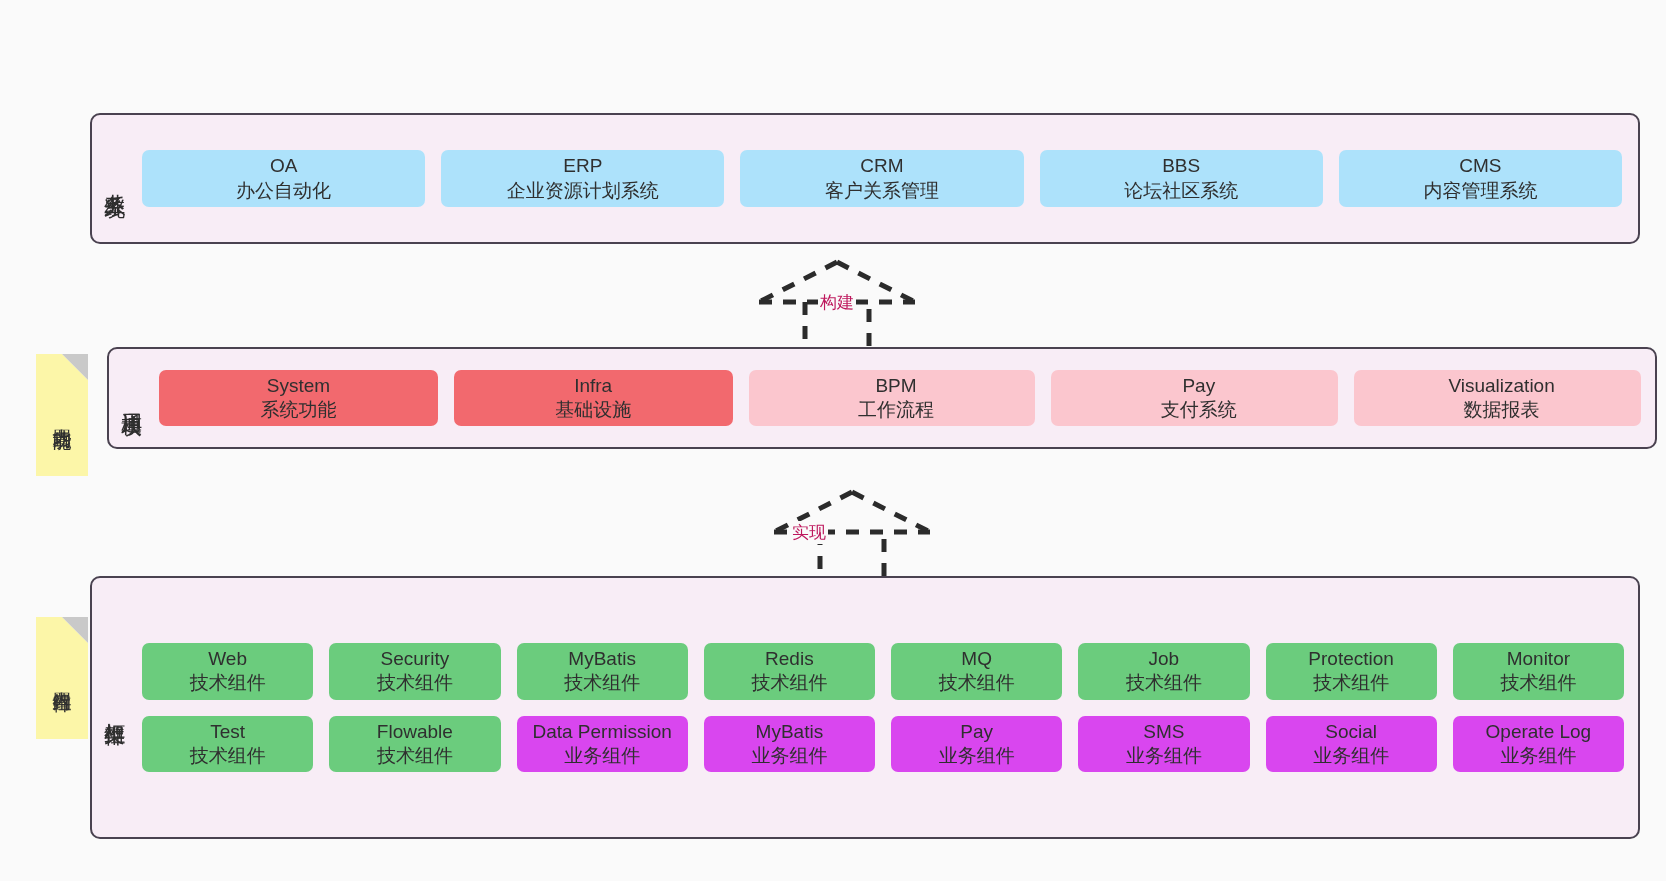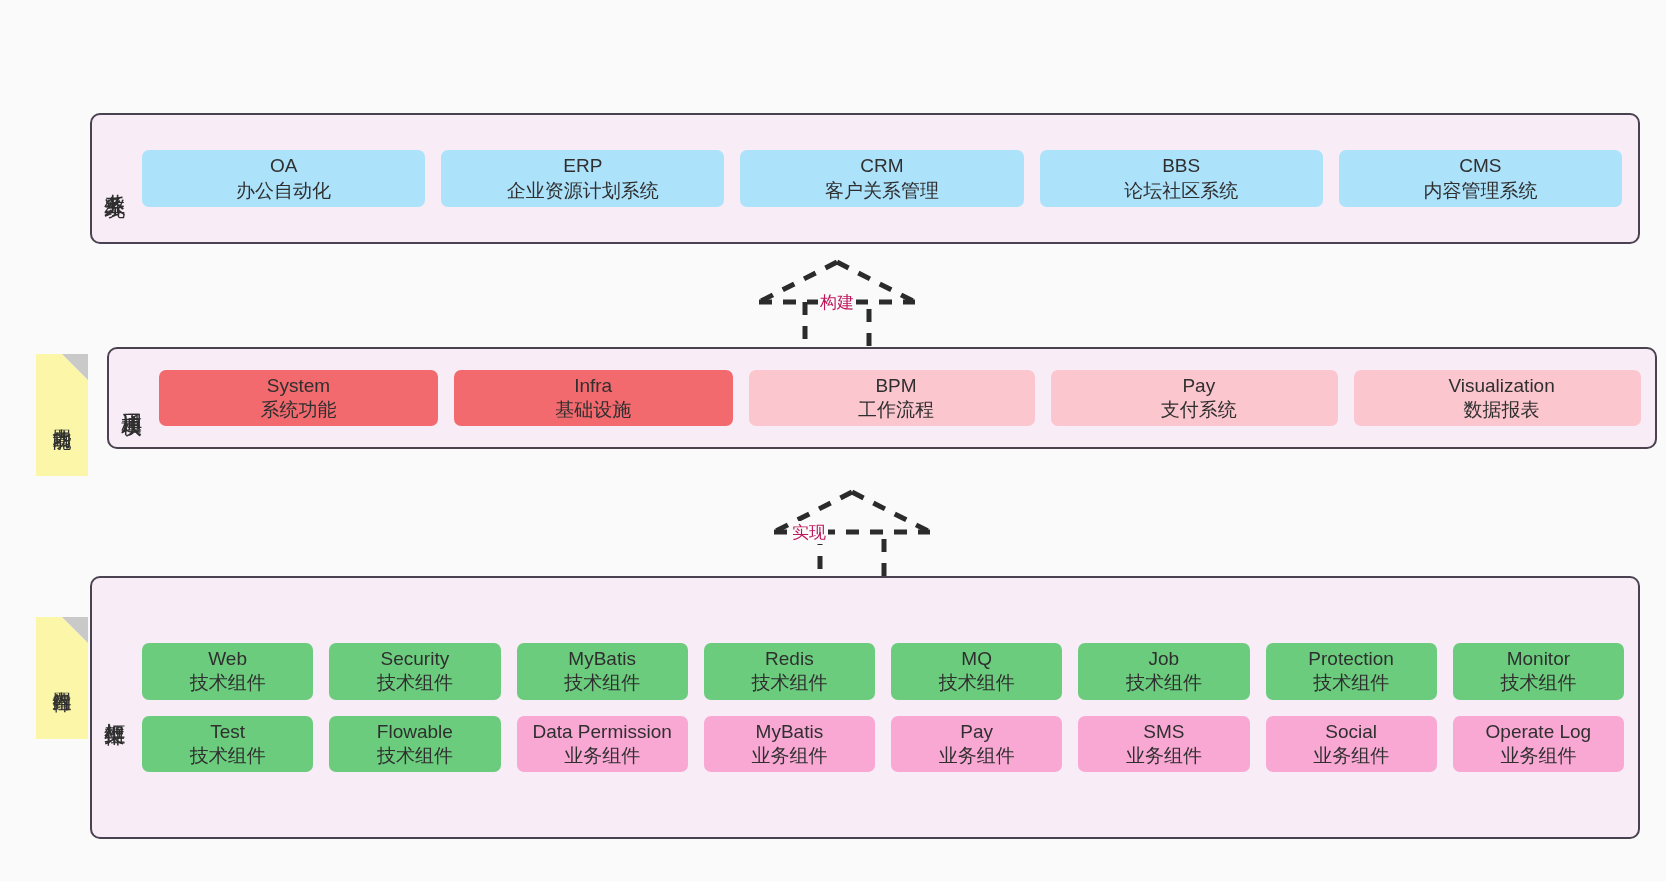--- a/index.html
+++ b/index.html
@@ -80,21 +80,21 @@
     box-sizing: border-box;
   }
   .cell .l1 { white-space: normal; }
   .cell .l2 { white-space: nowrap; }
 
   
   .c-blue       { background: #ade2fb; }
   .c-red        { background: #f2696e; }
   .c-pink       { background: #fbc6ce; padding-left: 14px; }
   .c-green      { background: #6bcc7d; }
-  .c-lightgreen { background: #f9a8d4; }
+  .c-lightgreen { background: #d946ef; }
 
   
   #layer-business { left: 90px;  top: 113px; width: 1550px; height: 131px; }
   #layer-common   { left: 107px;  top: 347px; width: 1550px; height: 102px; }
   #layer-frame    { left: 90px;  top: 576px; width: 1550px; height: 263px; }
 
   #layer-business .layer-body { padding-right: 16px; }
 
   
   .sticky {

